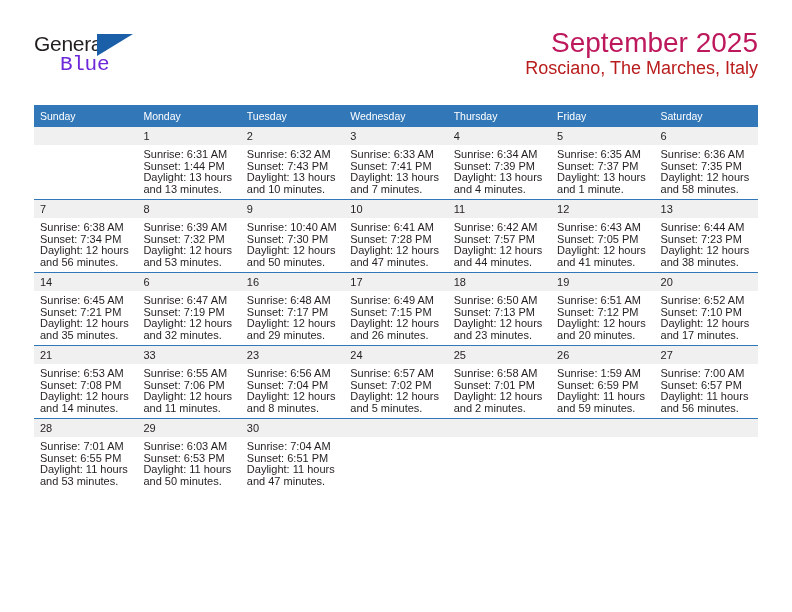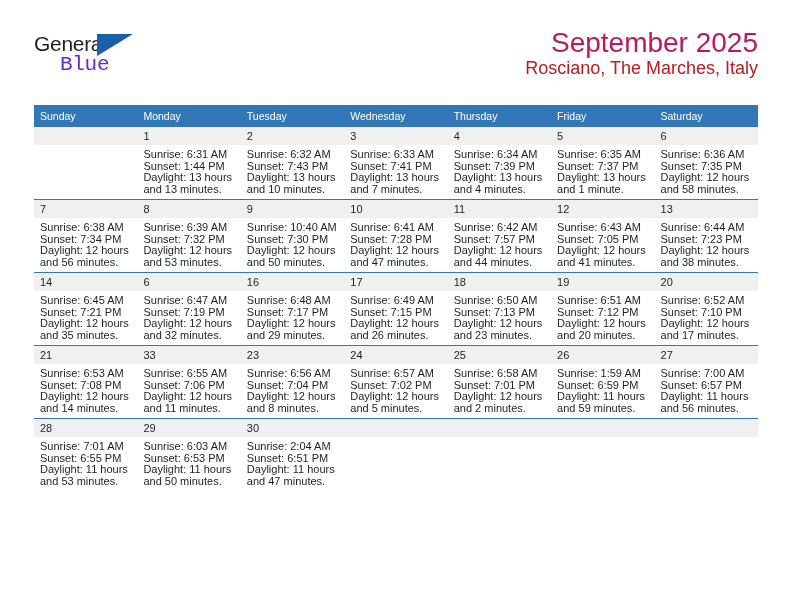--- a/index.html
+++ b/index.html
@@ -453,21 +453,21 @@
           <div class="dayinfo">
             <div>Sunrise: 6:03 AM</div>
             <div>Sunset: 6:53 PM</div>
             <div>Daylight: 11 hours</div>
             <div>and 50 minutes.</div>
           </div>
         </td>
         <td>
           <div class="daynum">30</div>
           <div class="dayinfo">
-            <div>Sunrise: 2:04 AM</div>
+            <div>Sunrise: 7:04 AM</div>
             <div>Sunset: 6:51 PM</div>
             <div>Daylight: 11 hours</div>
             <div>and 47 minutes.</div>
           </div>
         </td>
         <td class="empty">
           <div class="daynum"></div>
           <div class="dayinfo">
             <div></div>
             <div></div>

